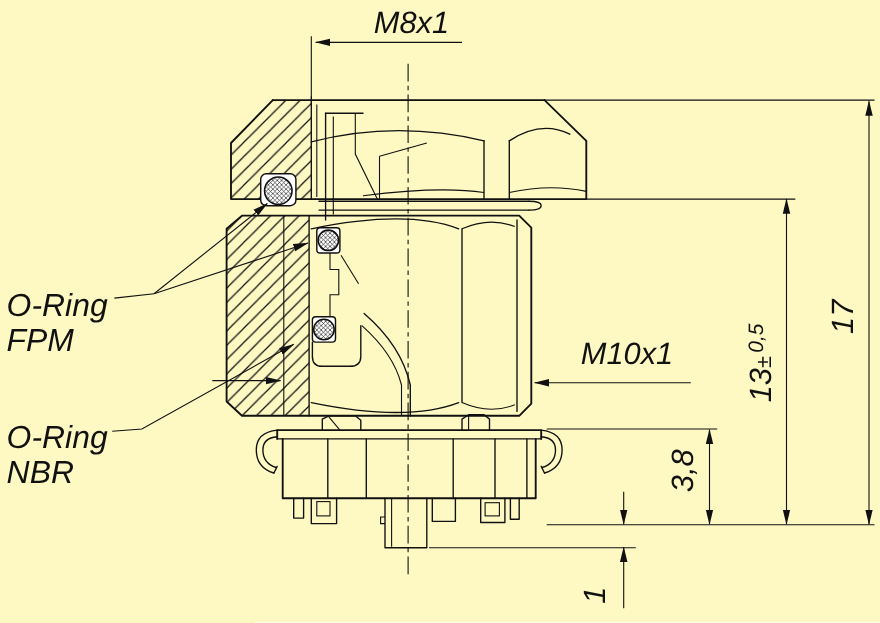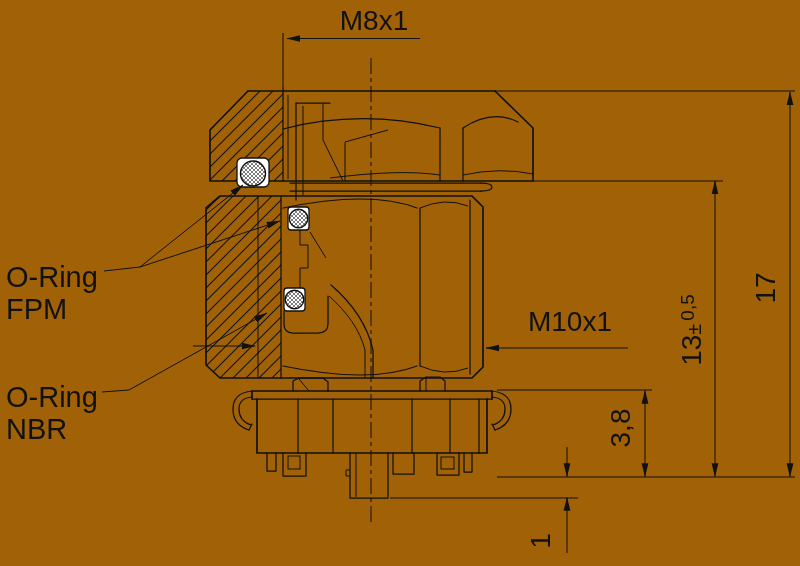--- a/index.html
+++ b/index.html
@@ -1,17 +1,17 @@
 <!DOCTYPE html>
 <html><head>
 <meta charset="utf-8">
 <style>
   html,body{margin:0;padding:0;background:#fff;}
-  .canvas{width:800px;height:566px;background:#a16207;position:relative;overflow:hidden;
-          font-family:"Liberation Sans", sans-serif;}
+  .canvas{width:800px;height:566px;background:#fef9c3;position:relative;overflow:hidden;
+          font-family:"Liberation Sans", sans-serif;font-style:italic;}
   svg{display:block;}
   svg .thick{stroke:#111;stroke-width:1.7;fill:none;stroke-linecap:round;stroke-linejoin:round;}
   svg .med{stroke:#111;stroke-width:1.25;fill:none;stroke-linecap:round;stroke-linejoin:round;}
   svg .thin{stroke:#111;stroke-width:1.0;fill:none;stroke-linecap:butt;}
   svg .cl{stroke:#111;stroke-width:1.0;fill:none;stroke-dasharray:16 4 4 4;}
   svg text{fill:#111;font-family:"Liberation Sans", sans-serif;}
   .groove{fill:#fff;stroke:#111;stroke-width:1.3;}
   .oring{fill:url(#mesh);stroke:#111;stroke-width:1.4;}
 </style>
 </head>

